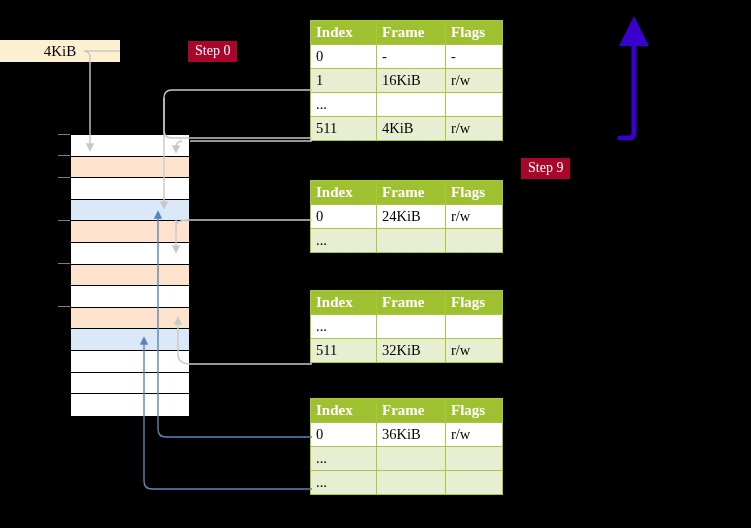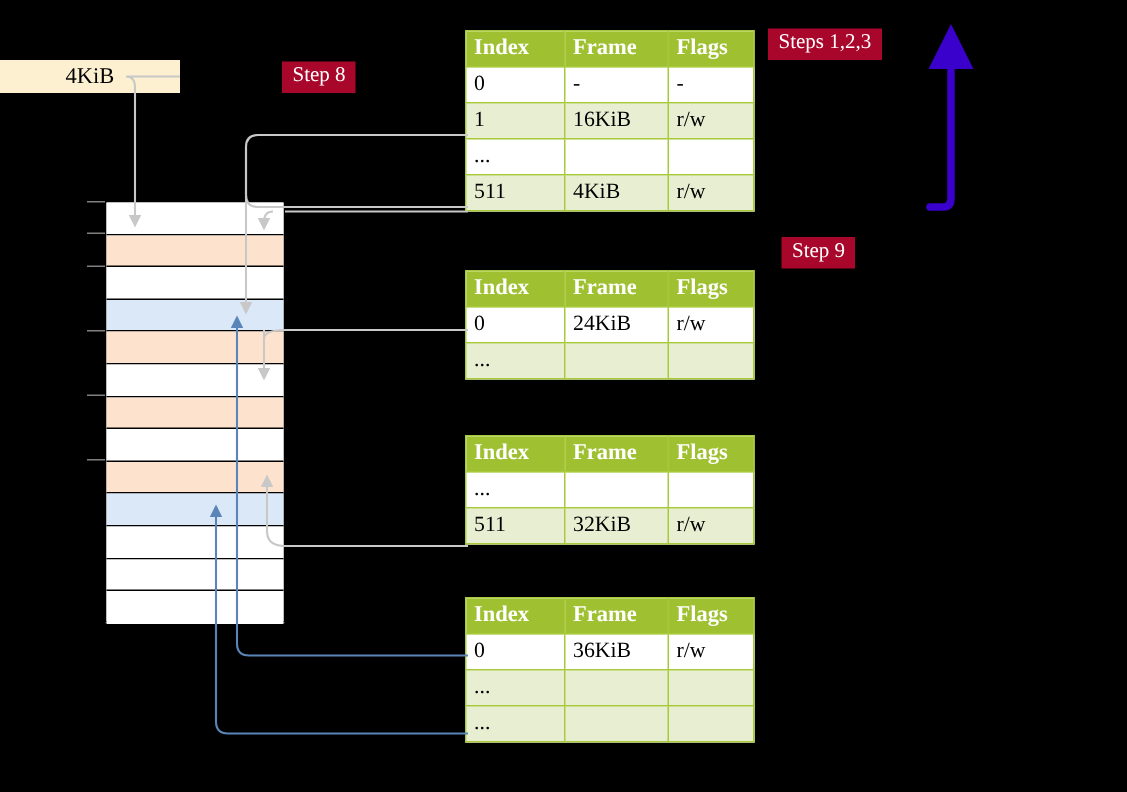--- a/index.html
+++ b/index.html
@@ -43,23 +43,22 @@
   svg.overlay{position:absolute;left:0;top:0;width:751px;height:528px;
      pointer-events:none;}
 </style>
 </head>
 <body>
 
 <div class="root">
 
   <div class="sizelabel" style="left:0px;top:40px;width:120px;height:22px;">4KiB</div>
 
-  <div class="badge red" style="left:188px;top:41px;">Step 8</div>
-
-  <div class="badge red" style="left:512px;top:19px;">Steps 1,2,3</div>
+  <div class="badge red" style="left:188px;top:41px;">Step 0</div>
+
 
 
   <div class="badge red" style="left:521px;top:158px;">Step 9</div>
 
   <div class="mem" style="left:70px;top:134px;width:120px;height:281px;">
     <div class="memrow mem-white" style="height:21.6px;"></div>
     <div class="memrow mem-peach" style="height:21.6px;"></div>
     <div class="memrow mem-white" style="height:21.6px;"></div>
     <div class="memrow mem-blue" style="height:21.6px;"></div>
     <div class="memrow mem-peach" style="height:21.6px;"></div>

